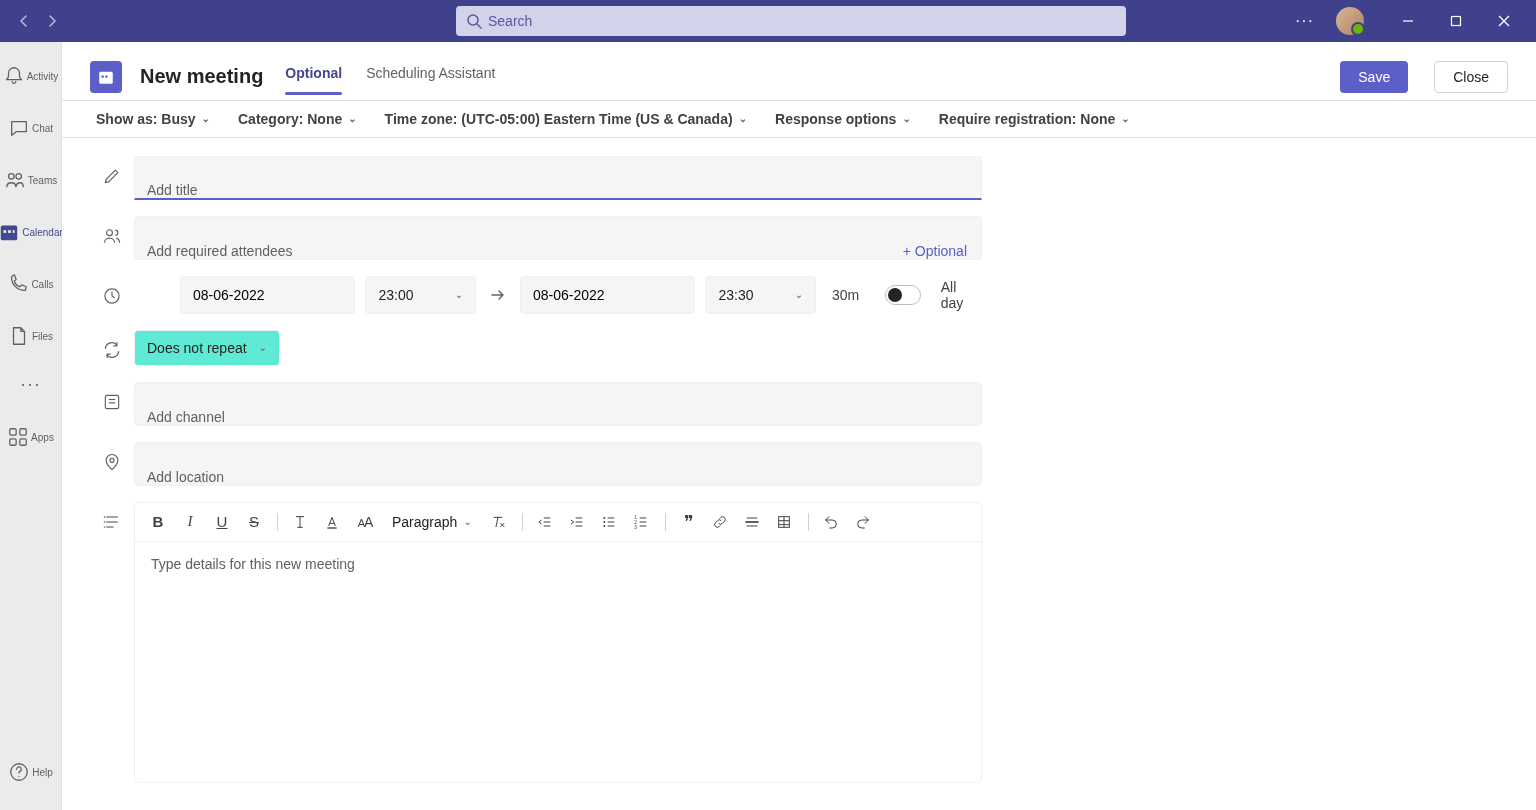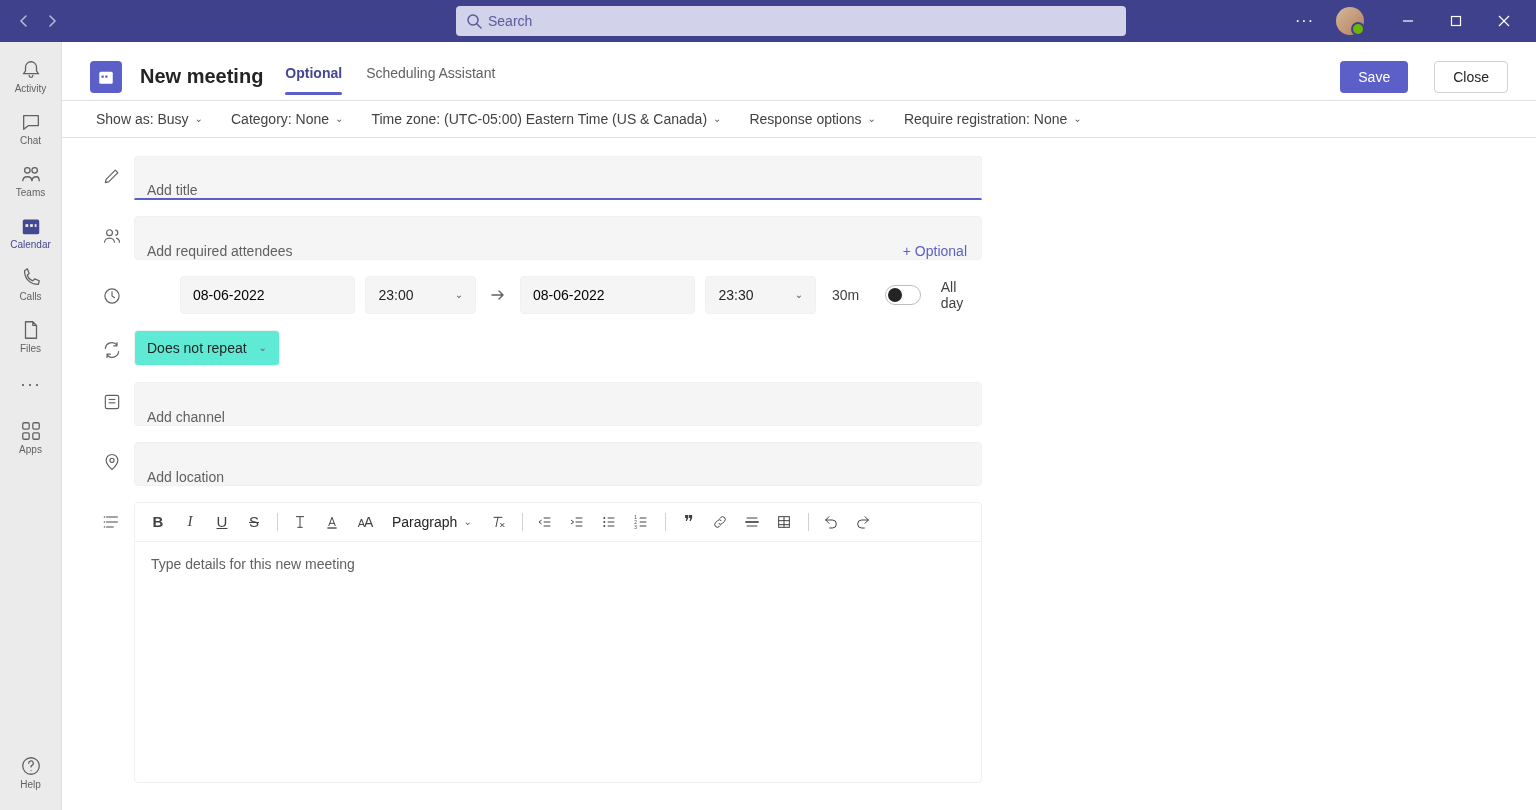--- a/index.html
+++ b/index.html
@@ -18,21 +18,21 @@
   .avatar { width: 28px; height: 28px; border-radius: 50%; background: linear-gradient(135deg,#d7b898,#b08060); position: relative; cursor: pointer; }
   .avatar::after { content:''; position:absolute; bottom:-1px; right:-1px; width:10px; height:10px; background:#6bb700; border:2px solid #3f418d; border-radius:50%; }
   .win-controls { display:flex; gap:8px; margin-left: 6px; }
   .win-btn { width: 40px; height: 30px; display:flex; align-items:center; justify-content:center; color:#fff; cursor:pointer; }
   
   
   .appbody { display:flex; height: calc(810px - 42px); }
   
   
   .rail { width: 62px; background: #ebebeb; border-right: 1px solid #e0e0e0; display:flex; flex-direction:column; align-items:center; padding-top: 8px; }
-  .rail-item { width: 62px; height: 52px; display:flex; flex-direction:column; align-items:center; justify-content:center; gap:2px; color:#616161; cursor:pointer; font-size:10px; }
+  .rail-item { width: 62px; height: 52px; display:flex; flex-direction:row; align-items:center; justify-content:center; gap:2px; color:#616161; cursor:pointer; font-size:10px; }
   .rail-item.active { color:#444791; }
   .rail-item .ic { font-size:20px; }
   .rail-sep { height: 8px; }
   .rail-more { margin-top: 4px; color:#616161; cursor:pointer; font-size:18px; letter-spacing:1px; padding:8px; }
   .rail-bottom { margin-top:auto; margin-bottom:12px; }
   
   
   .main { flex:1; display:flex; flex-direction:column; background:#fff; }
   
   
@@ -43,21 +43,21 @@
   .hdr-tab { font-size:14px; color:#616161; padding: 6px 0 14px 0; cursor:pointer; position:relative; }
   .hdr-tab.active { color:#444791; font-weight:600; }
   .hdr-tab.active::after { content:''; position:absolute; left:0; right:0; bottom:0; height:3px; background:#5b5fc7; border-radius:2px; }
   .hdr-spacer { flex:1; }
   .btn-primary { background:#5b5fc7; color:#fff; border:none; border-radius:4px; height:32px; padding:0 18px; font-size:14px; cursor:pointer;margin-left:12px; }
   .btn-secondary { background:#fff; color:#242424; border:1px solid #d1d1d1; border-radius:4px; height:32px; padding:0 18px; font-size:14px; cursor:pointer; margin-left:8px; }
   
   .divider { height:1px; background:#e0e0e0; margin-top: 0; }
   
   
-  .options-bar { display:flex; align-items:center; gap:28px; padding: 10px 34px; font-size:14px; color:#424242; border-bottom:1px solid #e0e0e0; }
+  .options-bar { display:flex; align-items:center; gap:28px; padding: 10px 34px; font-size:14px; color:#424242; border-bottom:1px solid #e0e0e0;font-weight:bold; }
   .opt { display:flex; align-items:center; gap:6px; cursor:pointer; }
   .chev { font-size:10px; color:#616161; }
   
   
   .form-area { padding: 18px 28px; overflow-y: auto; }
   .form-row { display:flex; align-items:flex-start; margin-bottom: 16px; }
   .row-icon { width: 44px; display:flex; justify-content:center; padding-top:10px; color:#616161; flex-shrink: 0; }
   .row-body { flex: 0 0 848px; }
   
   .field { background:#f5f5f5; border:1px solid #f0f0f0; border-radius:4px; height:44px; display:flex; align-items:flex-end; padding:0 12px; }

